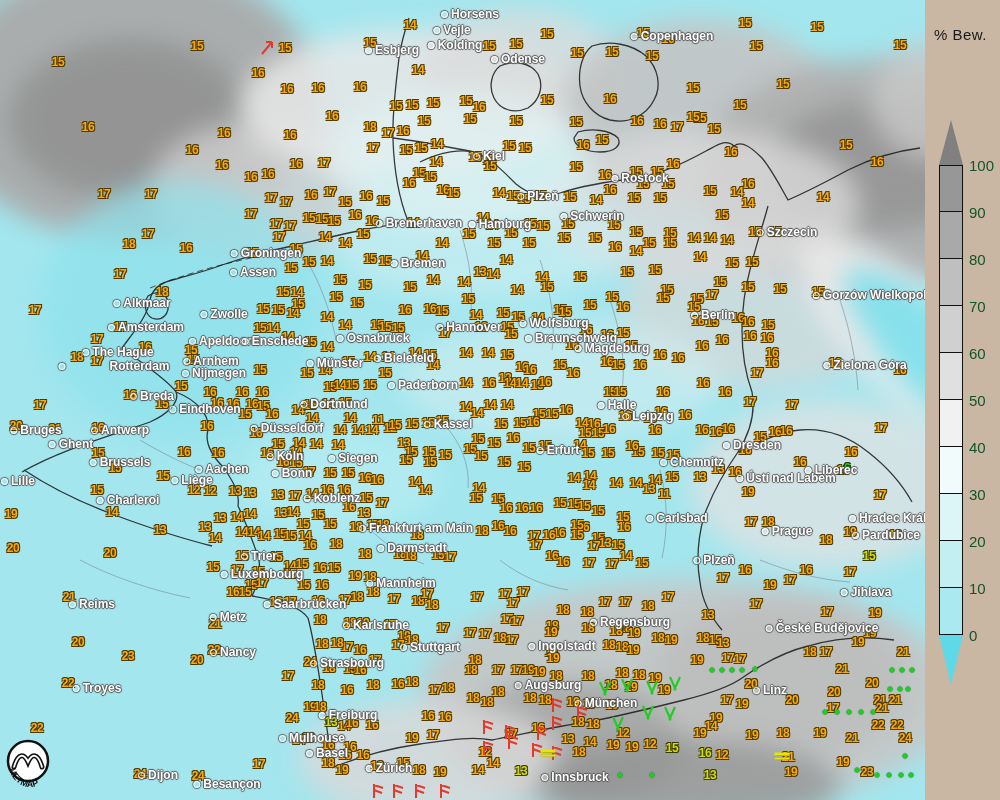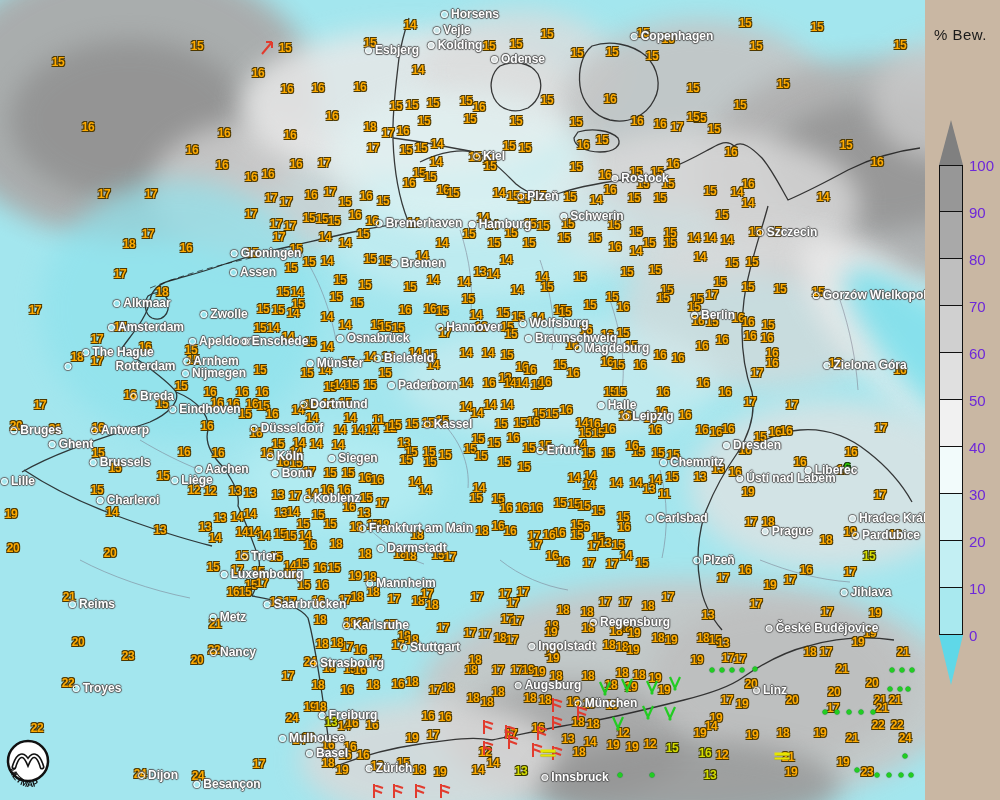--- a/index.html
+++ b/index.html
@@ -60,21 +60,21 @@
   
   #sidebar{position:absolute;right:0;top:0;width:75px;height:800px;z-index:11;
         background:var(--panel,#c9b7a3);}
   #legend-title{position:absolute;left:9px;top:26px;font-size:15px;color:#1a1a1a;letter-spacing:.5px;}
   #legend-bar{position:absolute;left:14px;top:120px;width:24px;}
   .seg{width:24px;height:47px;border:1px solid #111;border-top:none;box-sizing:border-box;}
   #arrow-up{width:0;height:0;border-left:12px solid transparent;border-right:12px solid transparent;
         border-bottom:45px solid #808080;}
   #arrow-down{width:0;height:0;border-left:12px solid transparent;border-right:12px solid transparent;
         border-top:50px solid #5fd8e8;}
-  .tick{position:absolute;left:44px;font-size:15px;color:#6d28d9;}
+  .tick{position:absolute;left:44px;font-size:15px;color:#14532d;}
 </style>
 </head>
 <body>
 
 <div id="app">
 
   <div id="map-area">
     <div class="cl c1"></div>
     <div class="cl c2"></div>
     <div class="cl c3"></div>
@@ -903,21 +903,21 @@
           <b>Arnhem</b>
         </span>
         <span class="city" style="left: 214px; top: 373px;">
           <i class="cmark"></i>
           <b>Nijmegen</b>
         </span>
         <span class="city" style="left: 118px; top: 352px;">
           <i class="cmark"></i>
           <b>The Hague</b>
         </span>
-        <span class="city" style="left: 120px; top: 366px; gap: 44px;">
+        <span class="city" style="left: 114px; top: 366px; gap: 44px;">
           <i class="cmark"></i>
           <b>Rotterdam</b>
         </span>
         <span class="city" style="left: 152px; top: 396px;">
           <i class="cmark"></i>
           <b>Breda</b>
         </span>
         <span class="city" style="left: 205px; top: 409px;">
           <i class="cmark"></i>
           <b>Eindhoven</b>

